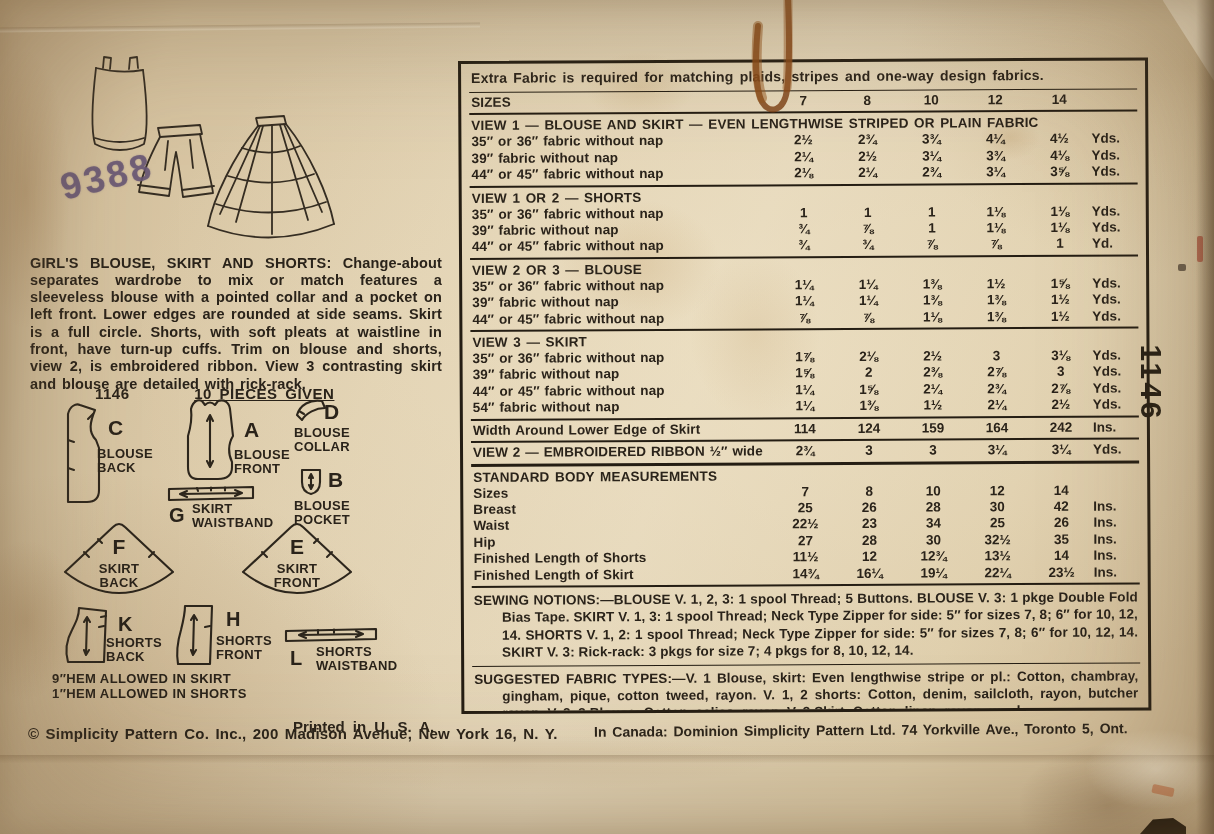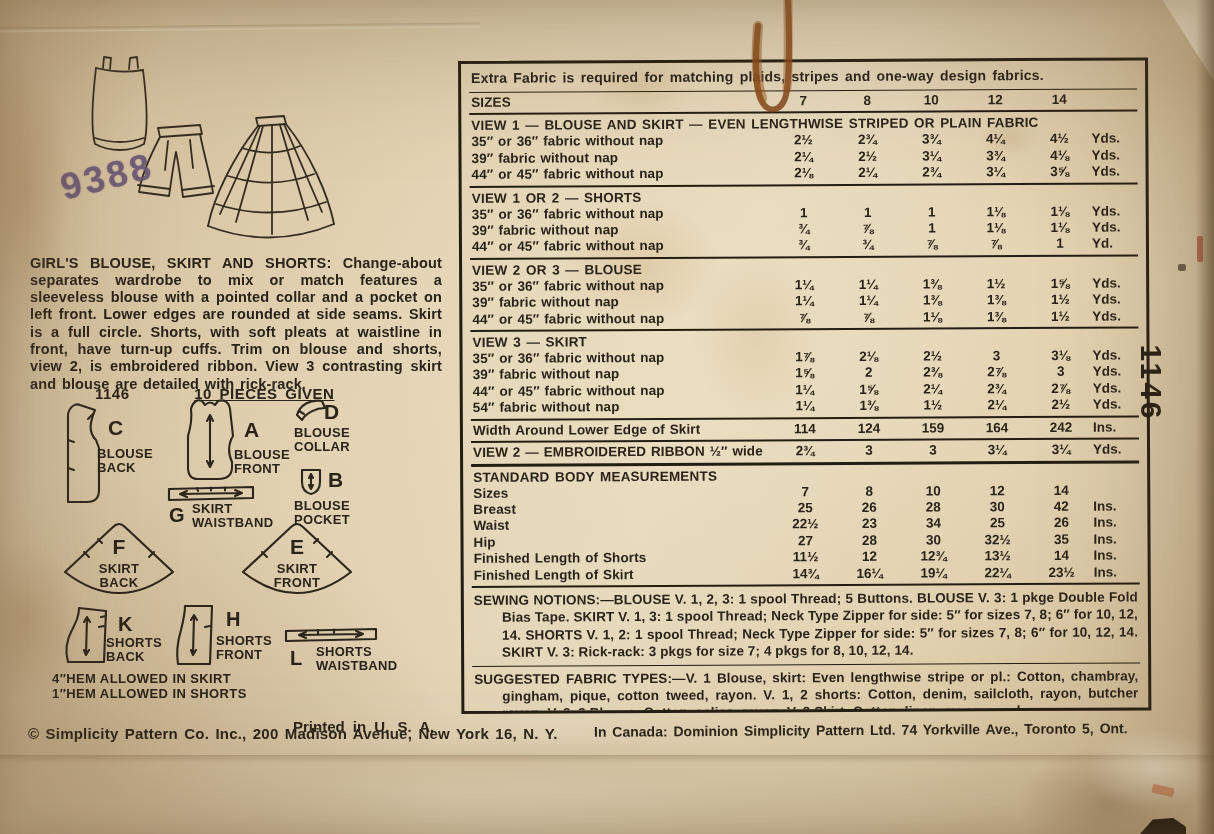--- a/index.html
+++ b/index.html
@@ -244,21 +244,21 @@
   <div class="piece" style="left:284px;top:627px;width:130px;height:50px;">
     <svg class="pshape" width="94" height="16" viewBox="0 0 94 16">
       <path d="M2,4 L92,2 L92,12 L2,14 Z"></path>
       <path d="M16,8 L78,7 M22,5 L15,8 L22,11 M72,4 L79,7 L72,10 M34,3 l0,3 M50,2.5 l0,3"></path>
     </svg>
     <span class="pletter" style="left:6px;top:20px;font-size:20px;">L</span>
     <span class="plabel" style="left:32px;top:18px;"><span>SHORTS</span><br><span>WAISTBAND</span></span>
   </div>
 
   <div id="hem-notes">
-    <div>4″HEM ALLOWED IN SKIRT</div>
+    <div>9″HEM ALLOWED IN SKIRT</div>
     <div>1″HEM ALLOWED IN SHORTS</div>
   </div>
 
   <div id="printed">Printed in U. S. A.</div>
   <div id="copyright">© Simplicity Pattern Co. Inc., 200 Madison Avenue, New York 16, N. Y.</div>
   <div id="canada">In Canada: Dominion Simplicity Pattern Ltd. 74 Yorkville Ave., Toronto 5, Ont.</div>
 
   <div id="fabric-table">
       <div class="t-note">Extra Fabric is required for matching plaids, stripes and one-way design fabrics.</div>
       <div class="t-rule thin"></div>

